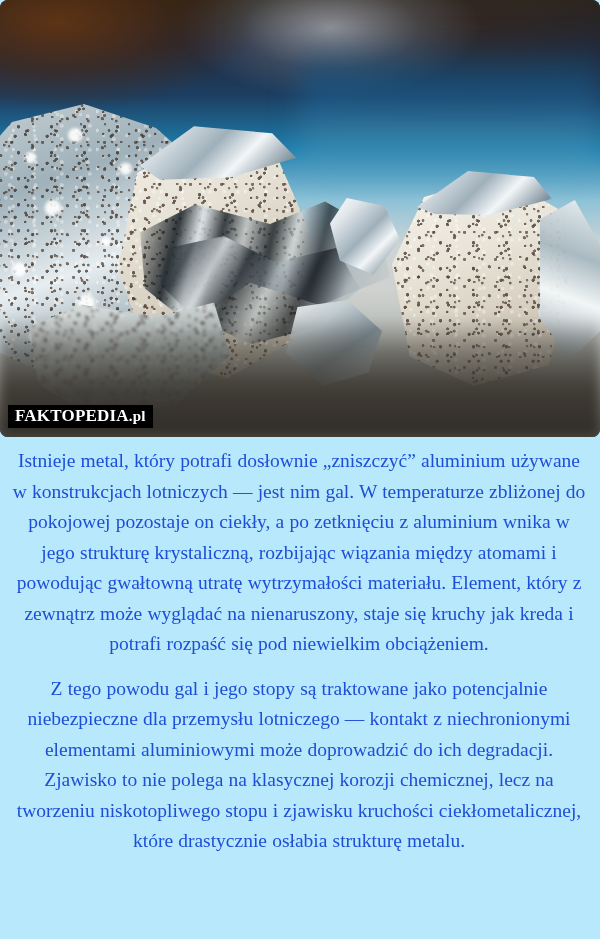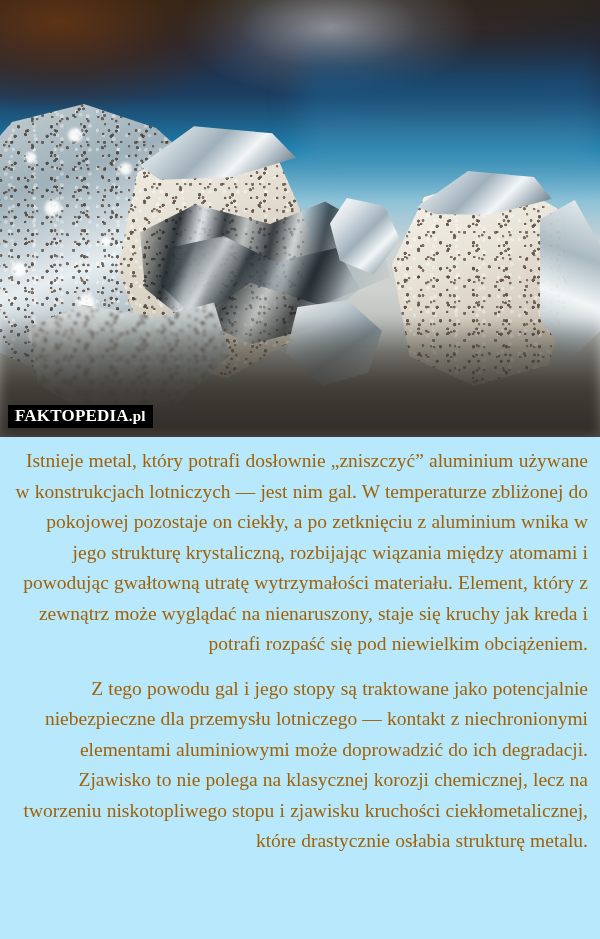--- a/index.html
+++ b/index.html
@@ -22,20 +22,21 @@
     overflow: hidden;
   }
 
   
   .photo {
     position: relative;
     width: 600px;
     height: 437px;
     overflow: hidden;
     background: #10202f;
+    border-radius: 8px;
   }
 
   
   .photo-bg {
     position: absolute;
     inset: 0;
     background:
       radial-gradient(ellipse 200px 90px at 58px 22px, rgba(96,52,20,0.95) 0%, rgba(74,40,16,0.55) 55%, rgba(40,30,30,0) 100%),
       radial-gradient(ellipse 150px 70px at 330px 28px, rgba(225,230,238,0.55) 0%, rgba(180,195,210,0.18) 60%, rgba(150,170,190,0) 100%),
       radial-gradient(ellipse 260px 110px at 470px 18px, rgba(52,40,34,0.85) 0%, rgba(40,36,40,0.35) 60%, rgba(40,40,50,0) 100%),
@@ -138,24 +139,24 @@
     font-size: 15px;
   }
 
   
   .textblock {
     background: #b8e8fb;
     padding: 9px 12px 26px 10px;
   }
   .para {
     margin: 0;
-    color: #a16207;
+    color: #1d4ed8;
     font-size: 19.5px;
     line-height: 30.5px;
-    text-align: right;
+    text-align: center;
     letter-spacing: 0;
     word-spacing: .3px;
   }
   .para + .para {
     margin-top: 14px;
   }
 </style>
 </head>
 <body>
 

